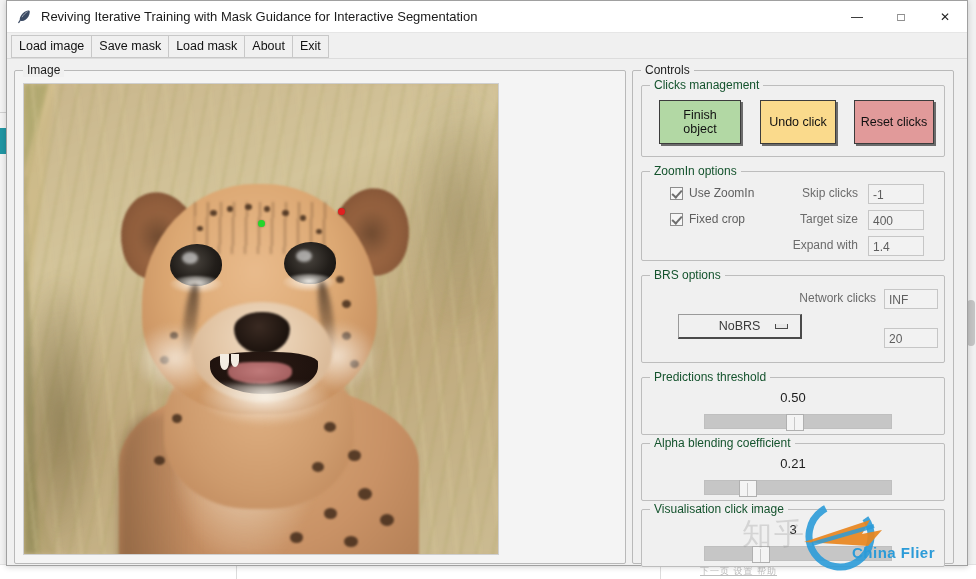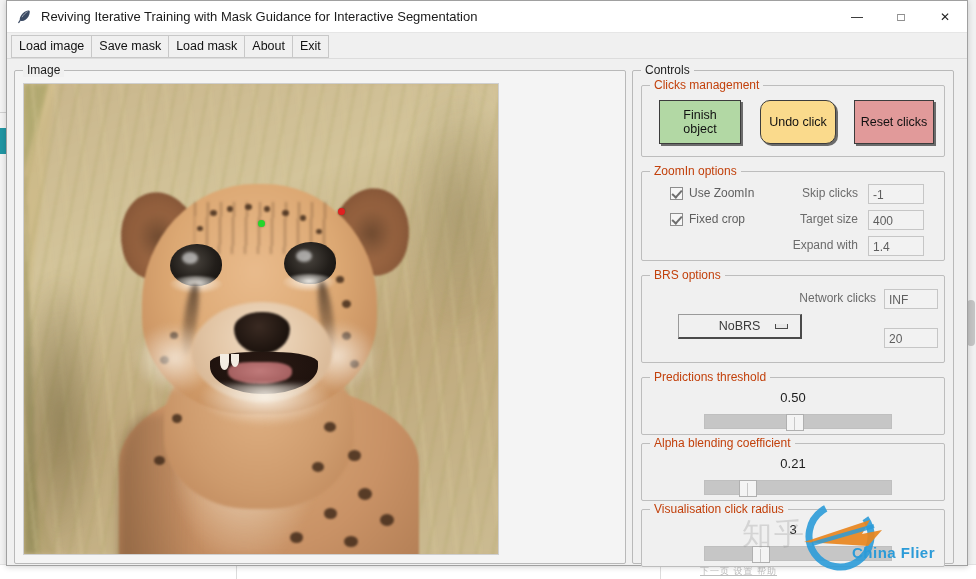--- a/index.html
+++ b/index.html
@@ -299,36 +299,36 @@
     position: absolute; left: 625px; top: 11px;
     width: 322px; height: 494px;
   }
   .sec {
     position: absolute; left: 8px; right: 8px;
     border: 1px solid #bdbdbd; border-radius: 2px; box-sizing: border-box;
     background: #f0f0f0;
   }
   .sec > .sec-title {
     position: absolute; top: -8px; left: 8px;
-    background: #f0f0f0; padding: 0 4px; font-size: 12px; color: #c2410c;
+    background: #f0f0f0; padding: 0 4px; font-size: 12px; color: #14532d;
     white-space: nowrap;
   }
 
   
   .btn3 {
     position: absolute; top: 14px;
     height: 44px; font-size: 12.5px; color: #111;
     display: flex; align-items: center; justify-content: center; text-align: center;
     line-height: 1.15;
     border: 1px solid #3c3c3c;
     box-shadow: 2px 2px 0 rgba(0,0,0,.55);
     cursor: default; box-sizing: border-box;
   }
   #btn-finish { left: 17px;  width: 82px; }
-  #btn-undo   { left: 118px; width: 76px; border-radius: 10px; }
+  #btn-undo   { left: 118px; width: 76px; }
   #btn-reset  { left: 212px; width: 80px; }
 
   
   .chk-row { position: absolute; display: flex; align-items: center; font-size: 12px; }
   .chk-box {
     width: 13px; height: 13px; border: 1px solid #8d8d8d; background: #f6f6f6;
     margin-right: 6px; position: relative; flex: 0 0 auto; box-sizing: border-box;
   }
   .chk-box.checked::after {
     content: ""; position: absolute; left: 3px; top: 0px;
@@ -592,21 +592,21 @@
 
       <div class="sec" style="top:372px;height:58px">
         <div class="sec-title">Alpha blending coefficient</div>
         <div class="slider-val">0.21</div>
         <div class="slider-track">
           <div class="slider-thumb" id="alpha-thumb" style="left: 33.6px;"></div>
         </div>
       </div>
 
       <div class="sec" style="top:438px;height:58px">
-        <div class="sec-title">Visualisation click radius</div>
+        <div class="sec-title">Visualisation click image</div>
         <div class="slider-val">3</div>
         <div class="slider-track">
           <div class="slider-thumb" id="radius-thumb" style="left: 47.04px;"></div>
         </div>
       </div>
 
     </div>
   </div>
 </div>
 

